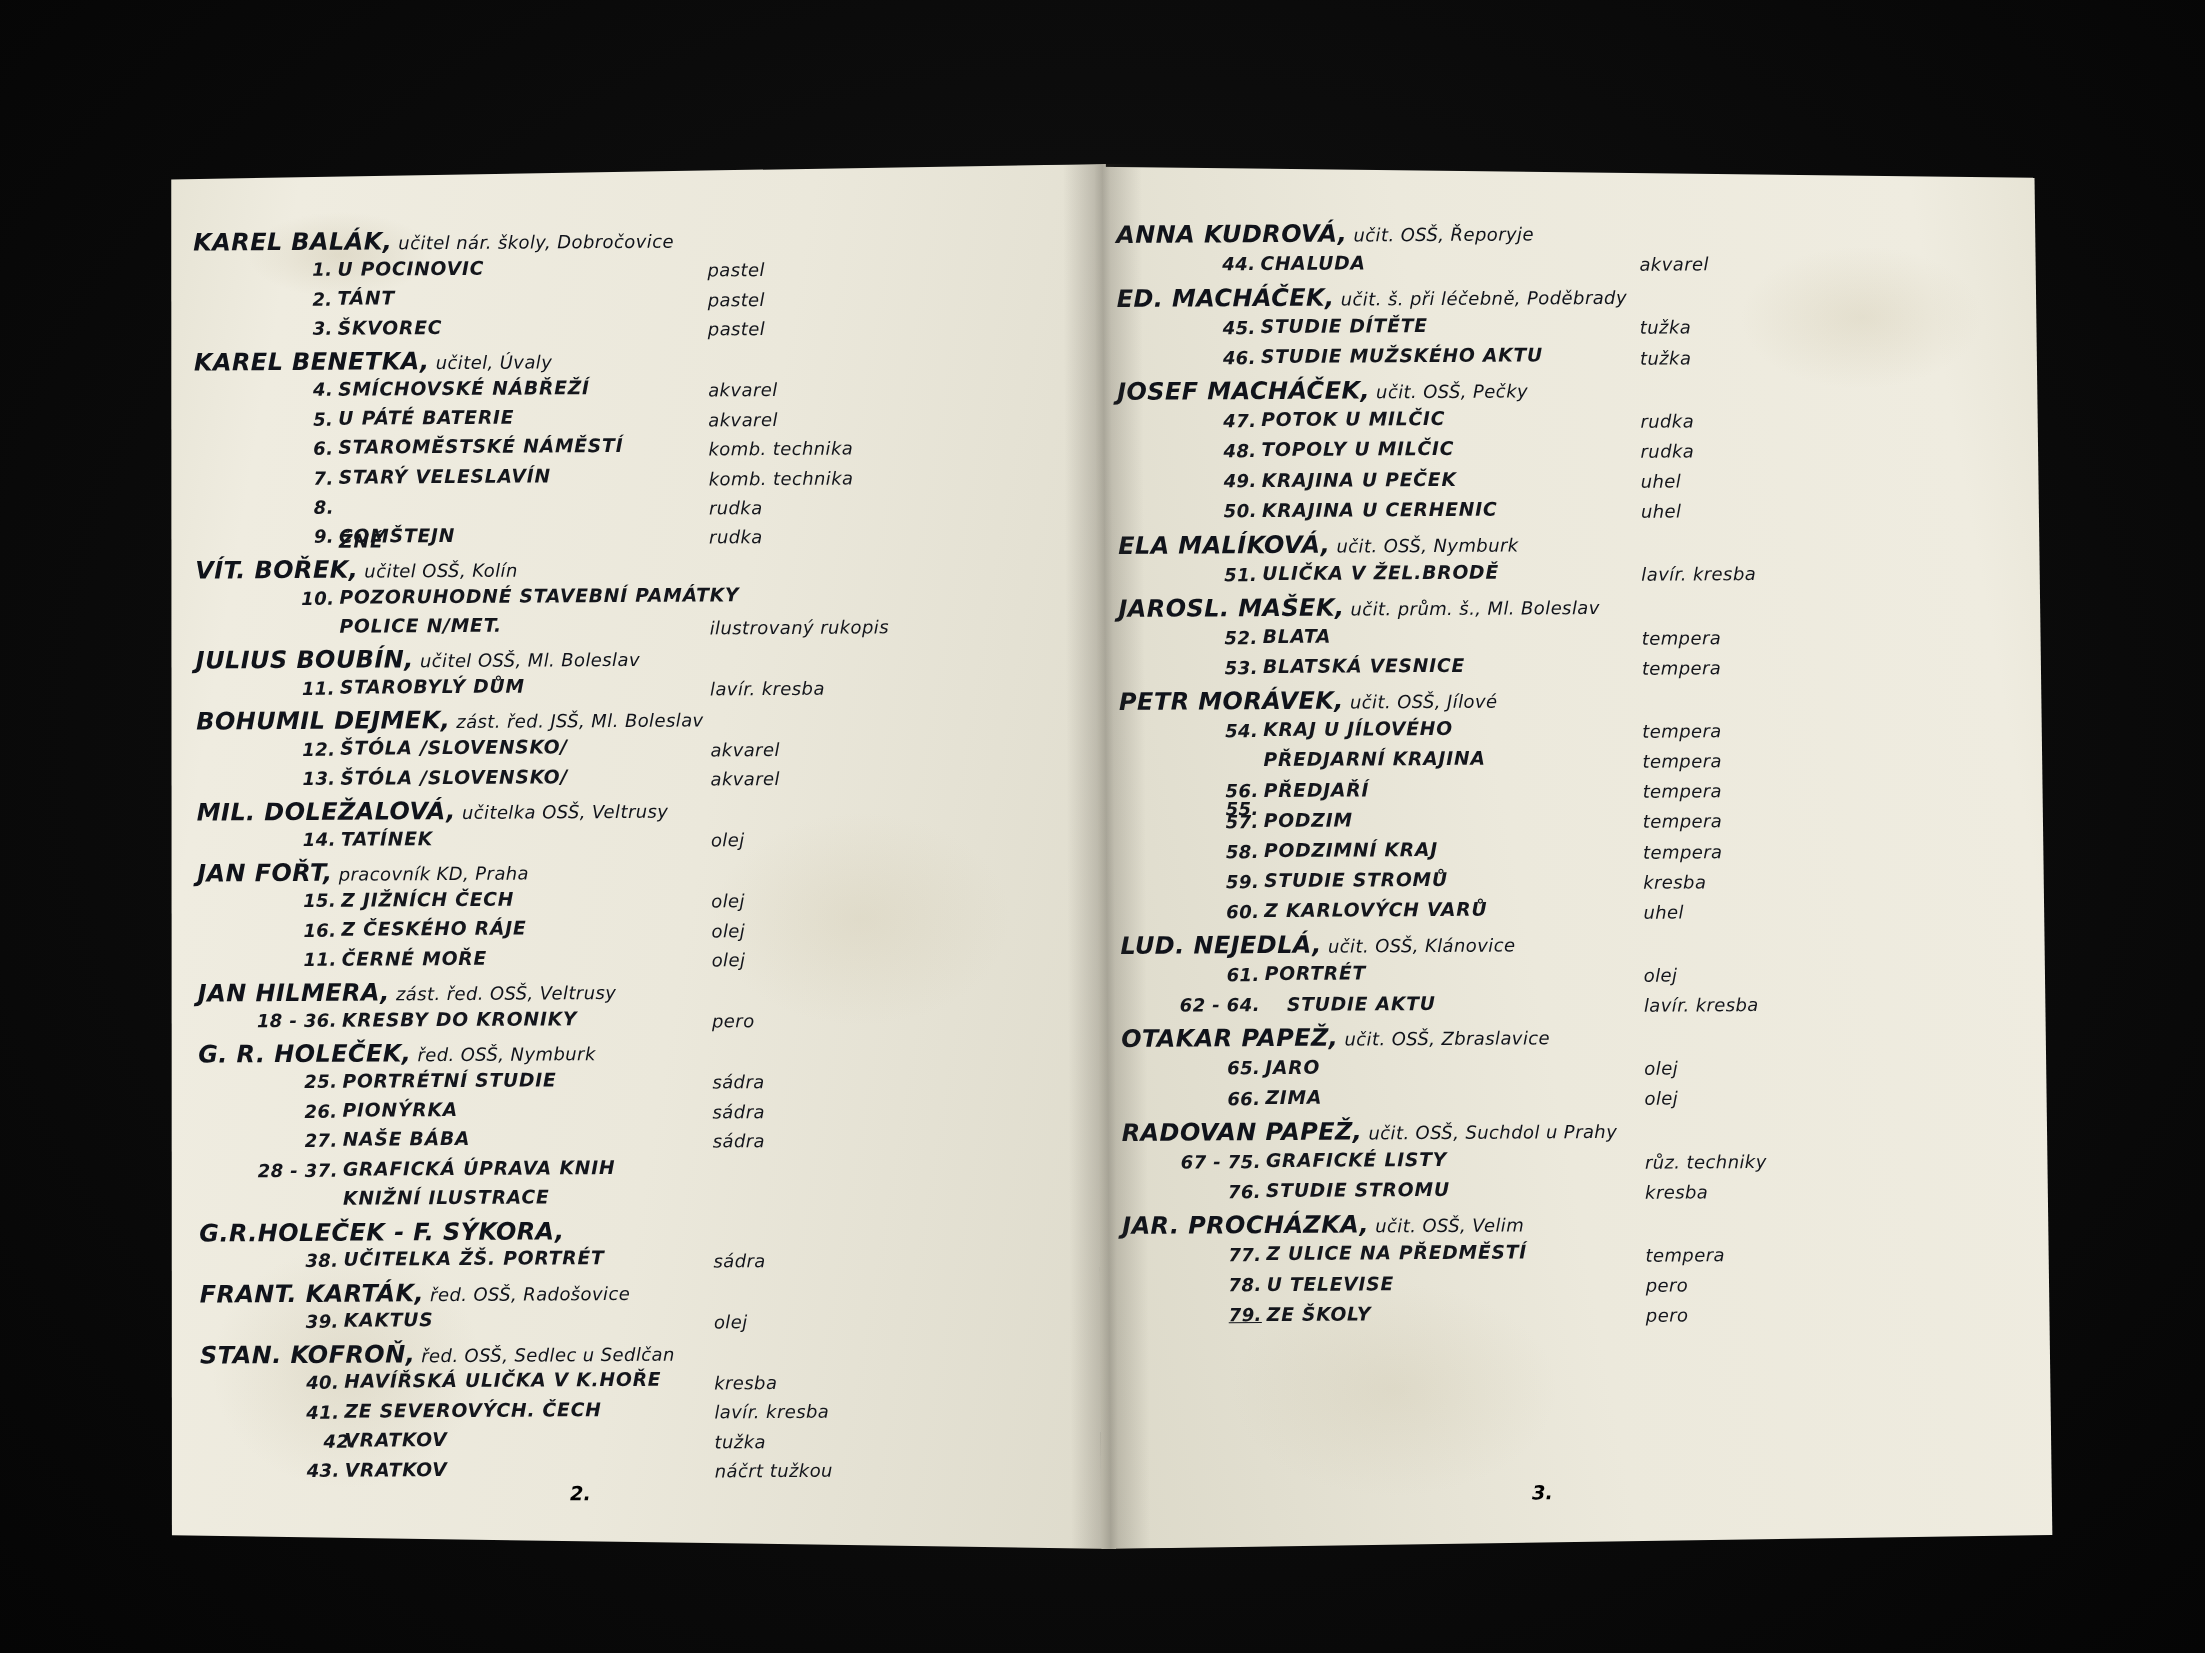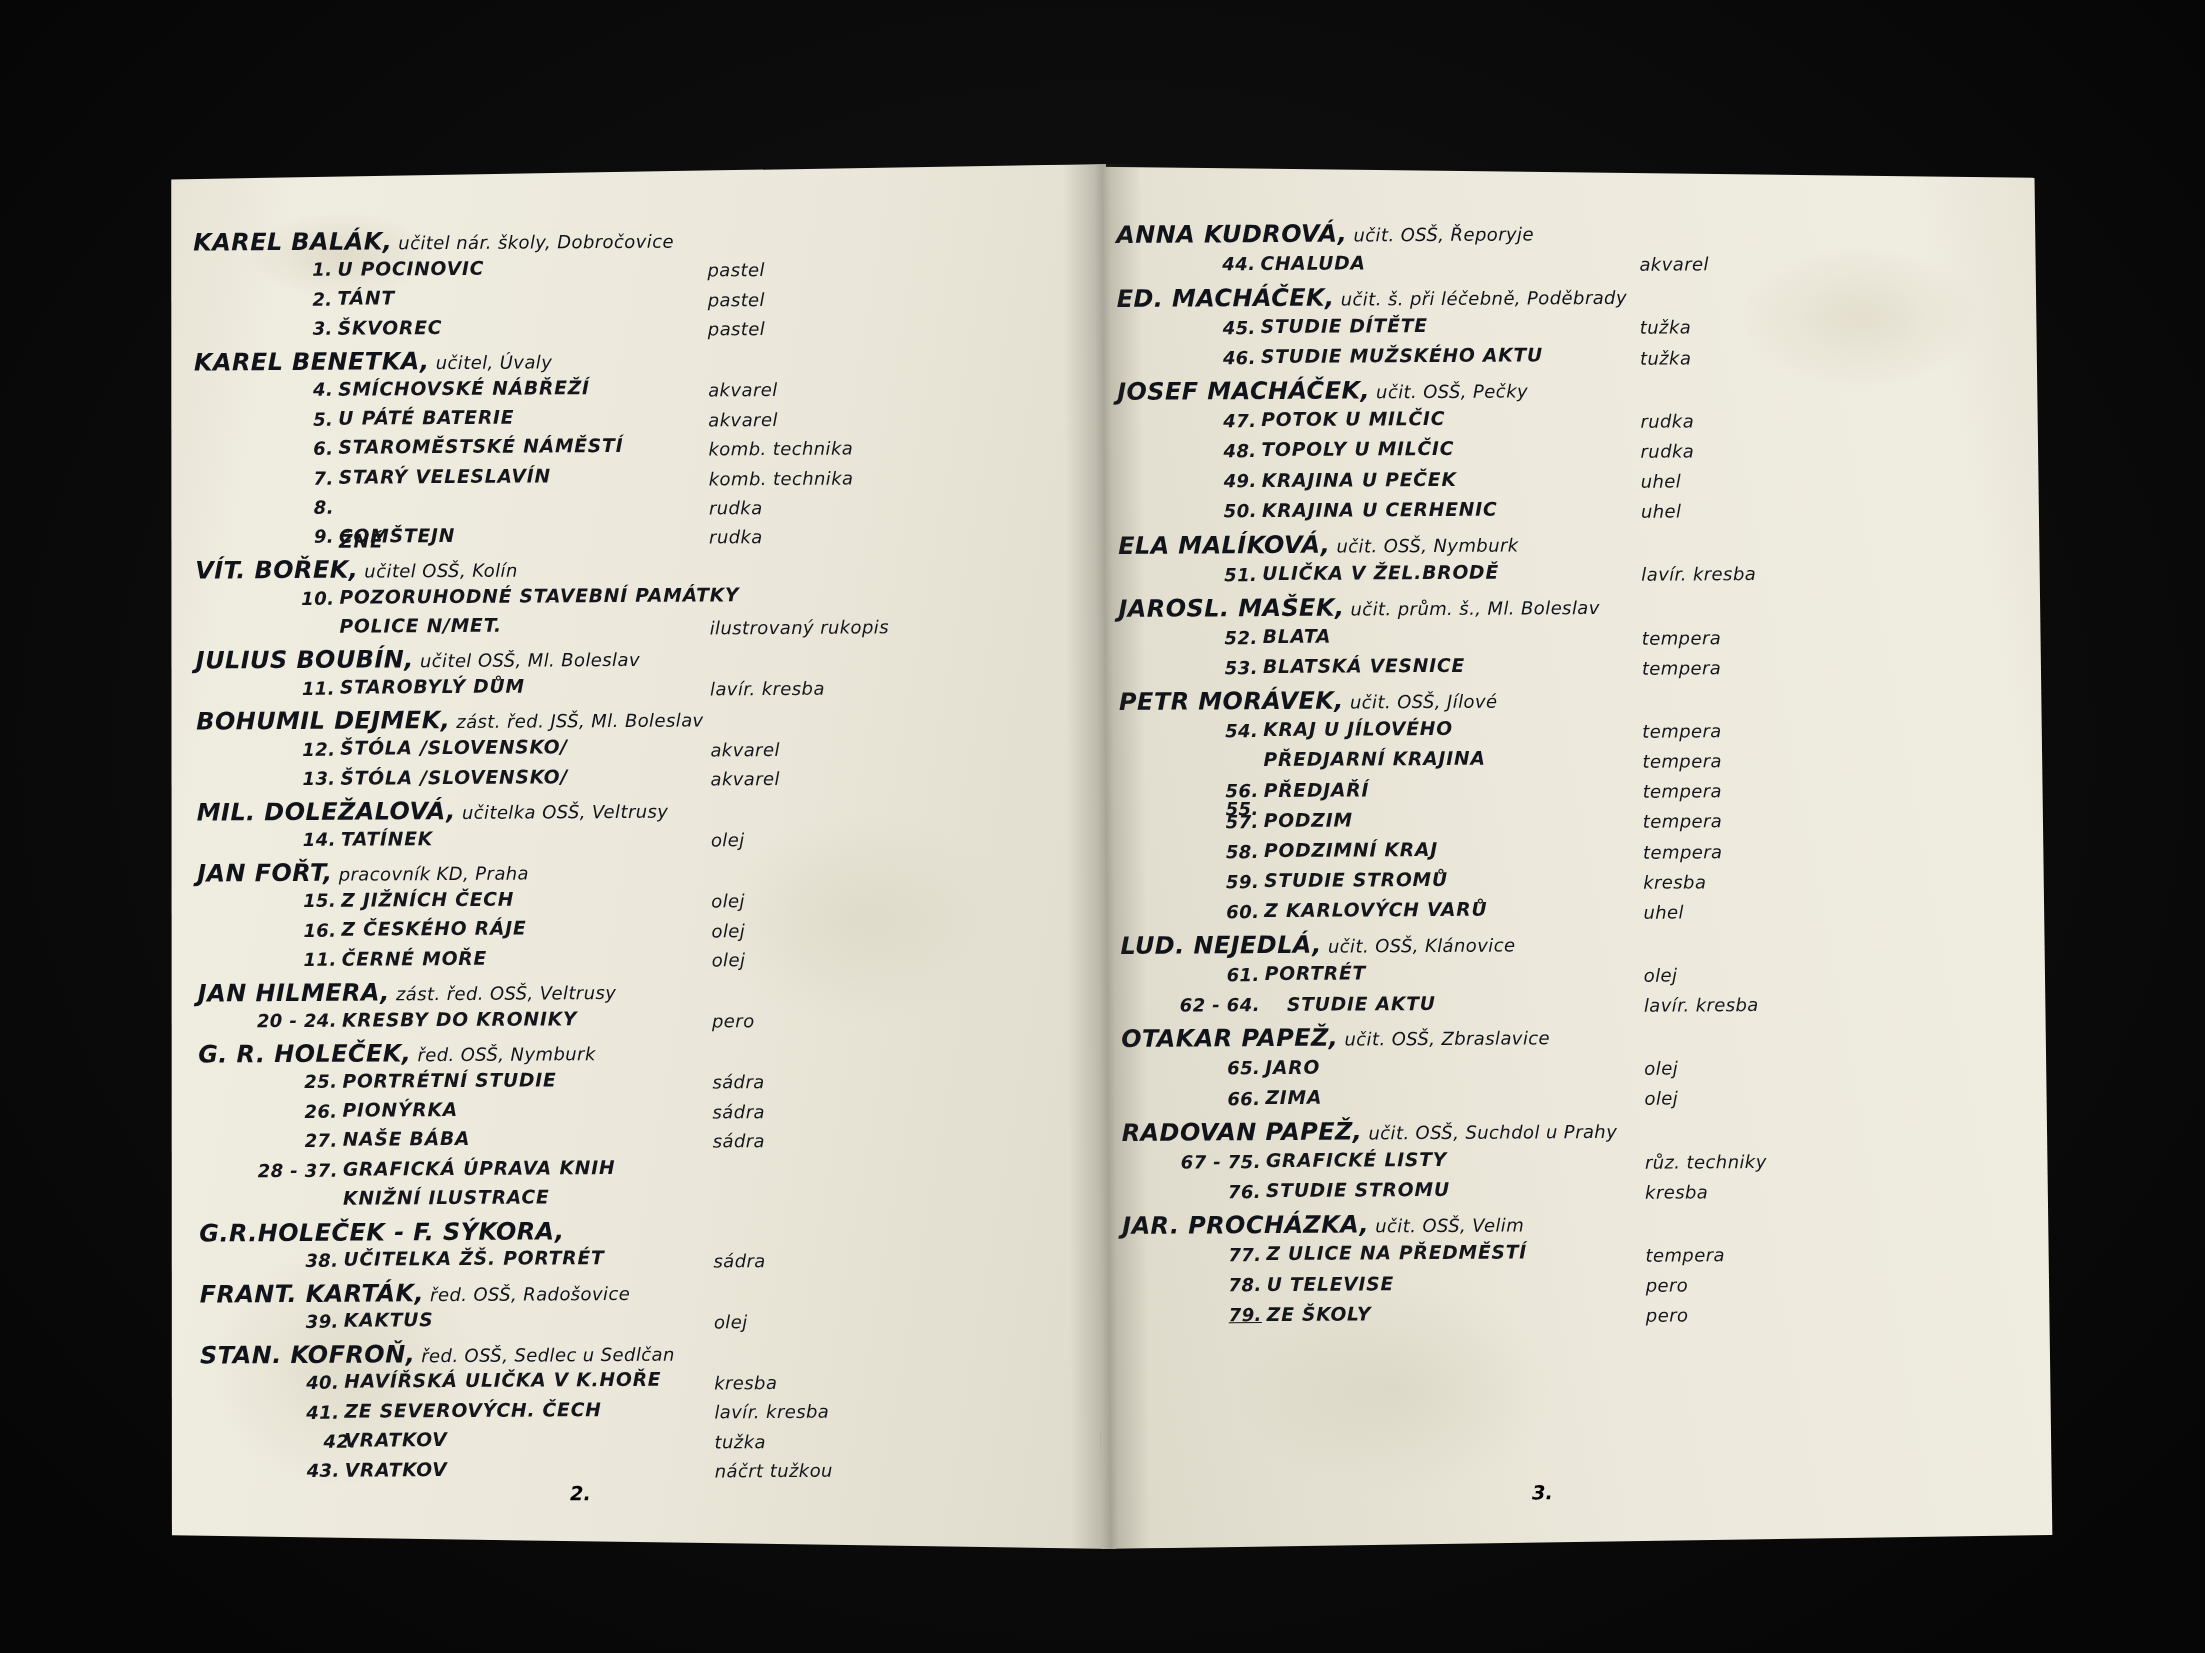--- a/index.html
+++ b/index.html
@@ -233,21 +233,21 @@
             <div class="ln title" style="left: 177px; top: 750px;">Z ČESKÉHO RÁJE</div>
             <div class="ln tech" style="left: 547px; top: 754px;">olej</div>
           </div>
           <div>
             <div class="ln num" style="left: 43px; width: 129px; top: 780px;">11.</div>
             <div class="ln title" style="left: 177px; top: 780px;">ČERNÉ MOŘE</div>
             <div class="ln tech" style="left: 547px; top: 783px;">olej</div>
           </div>
           <div class="ln author" style="left: 33px; top: 810px;">JAN HILMERA,<span class="sub"> zást. řed. OSŠ, Veltrusy</span></div>
           <div>
-            <div class="ln num" style="left: 43px; width: 129px; top: 841px;">20 - 24.</div>
+            <div class="ln num" style="left: 43px; width: 129px; top: 841px;">18 - 36.</div>
             <div class="ln title" style="left: 177px; top: 841px;">KRESBY DO KRONIKY</div>
             <div class="ln tech" style="left: 547px; top: 844px;">pero</div>
           </div>
           <div class="ln author" style="left: 33px; top: 871px;">G. R. HOLEČEK,<span class="sub"> řed. OSŠ, Nymburk</span></div>
           <div>
             <div class="ln num" style="left: 43px; width: 129px; top: 902px;">25.</div>
             <div class="ln title" style="left: 177px; top: 902px;">PORTRÉTNÍ STUDIE</div>
             <div class="ln tech" style="left: 547px; top: 905px;">sádra</div>
           </div>
           <div>

